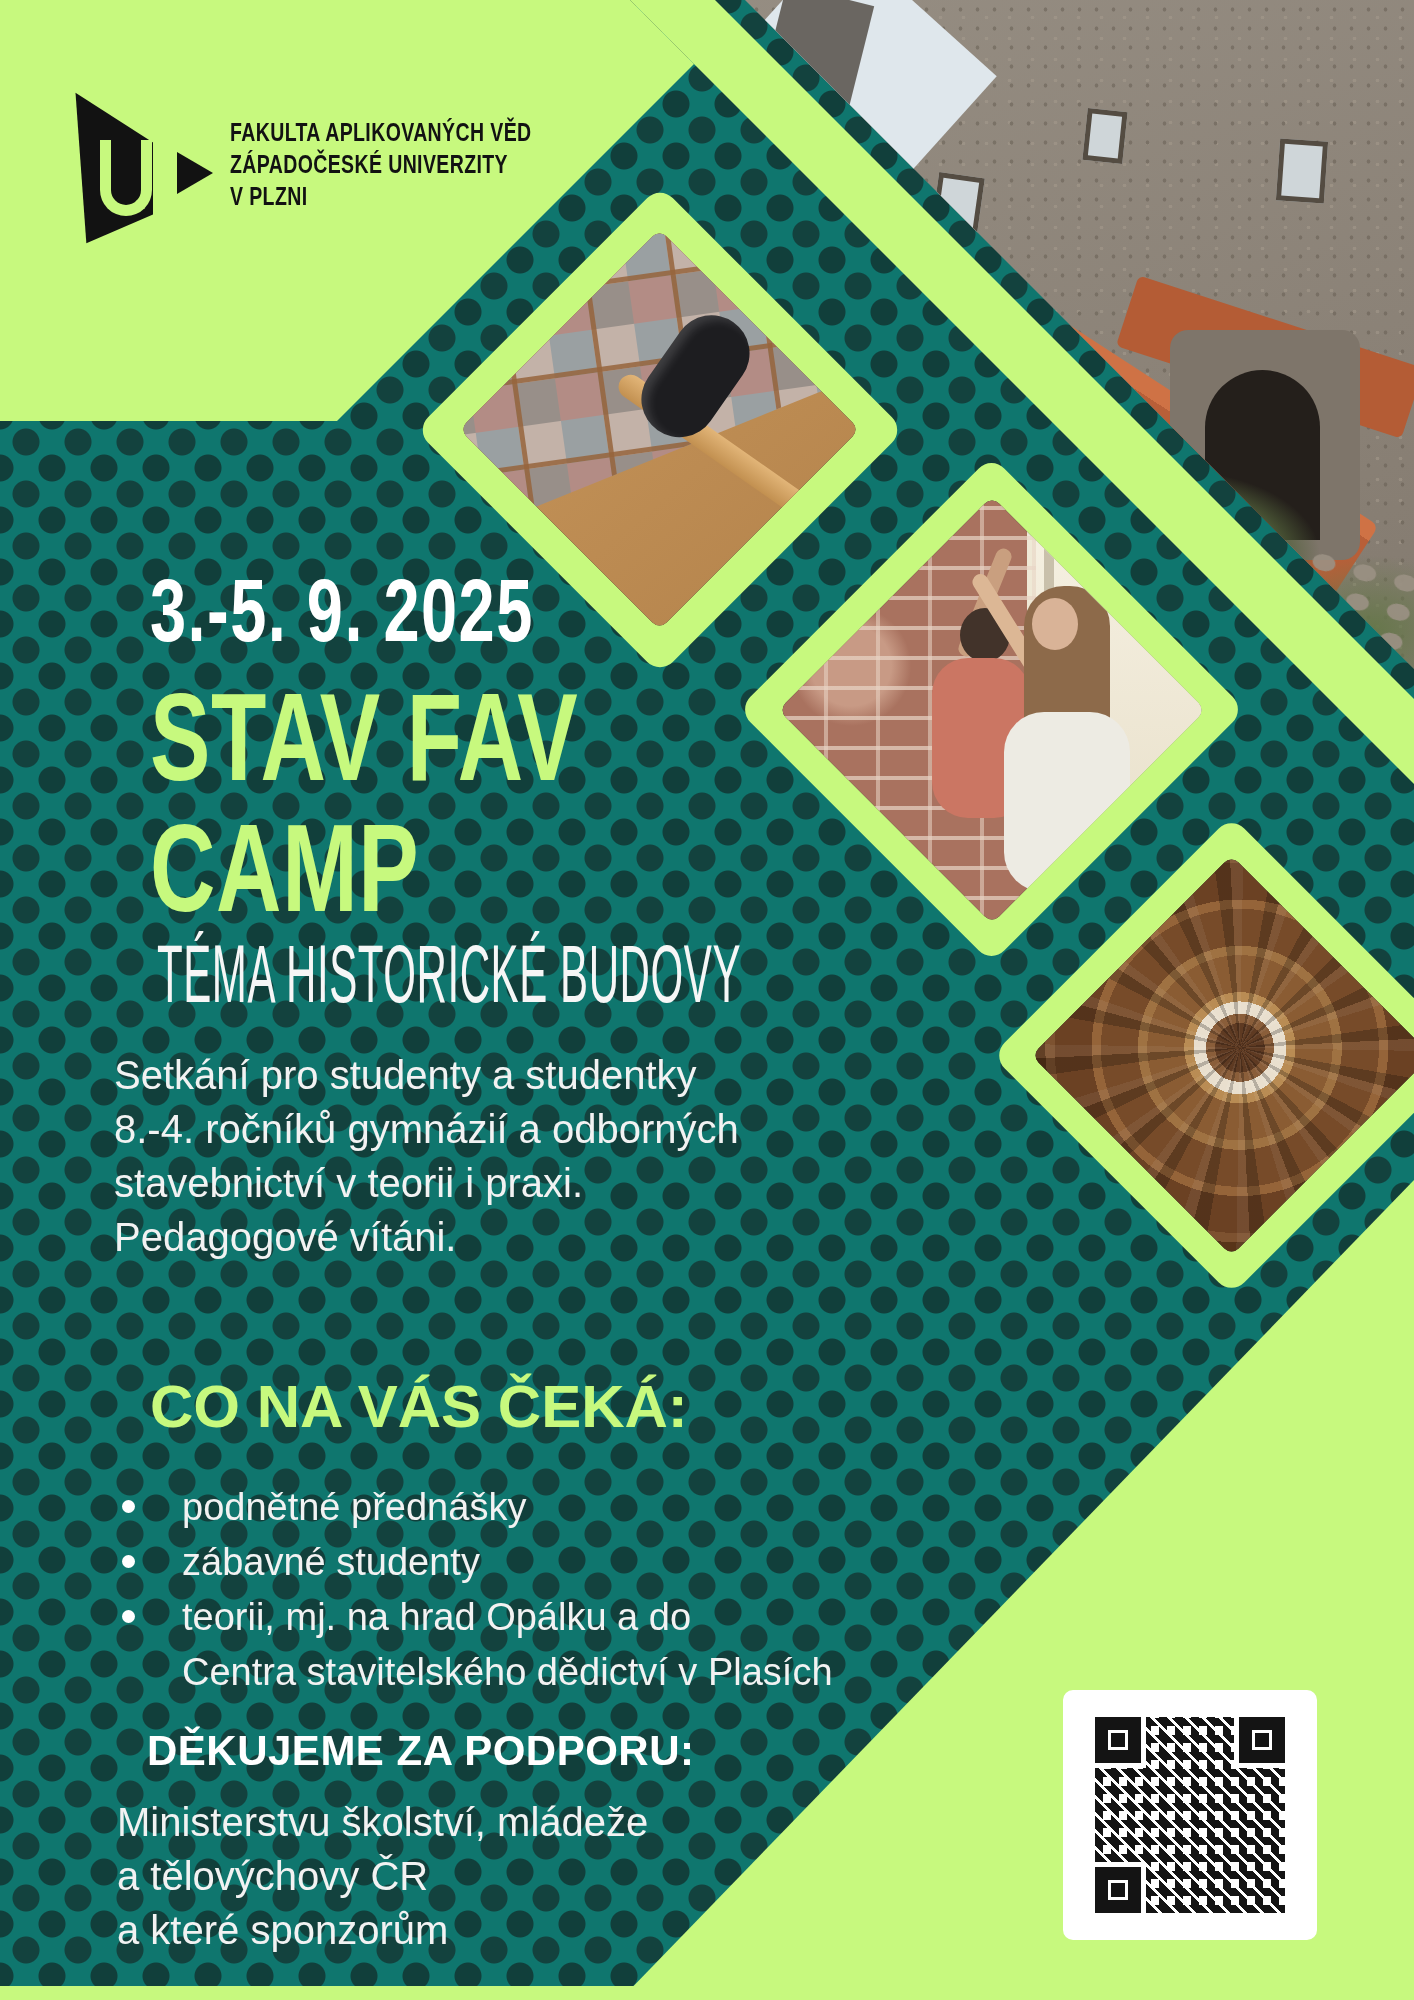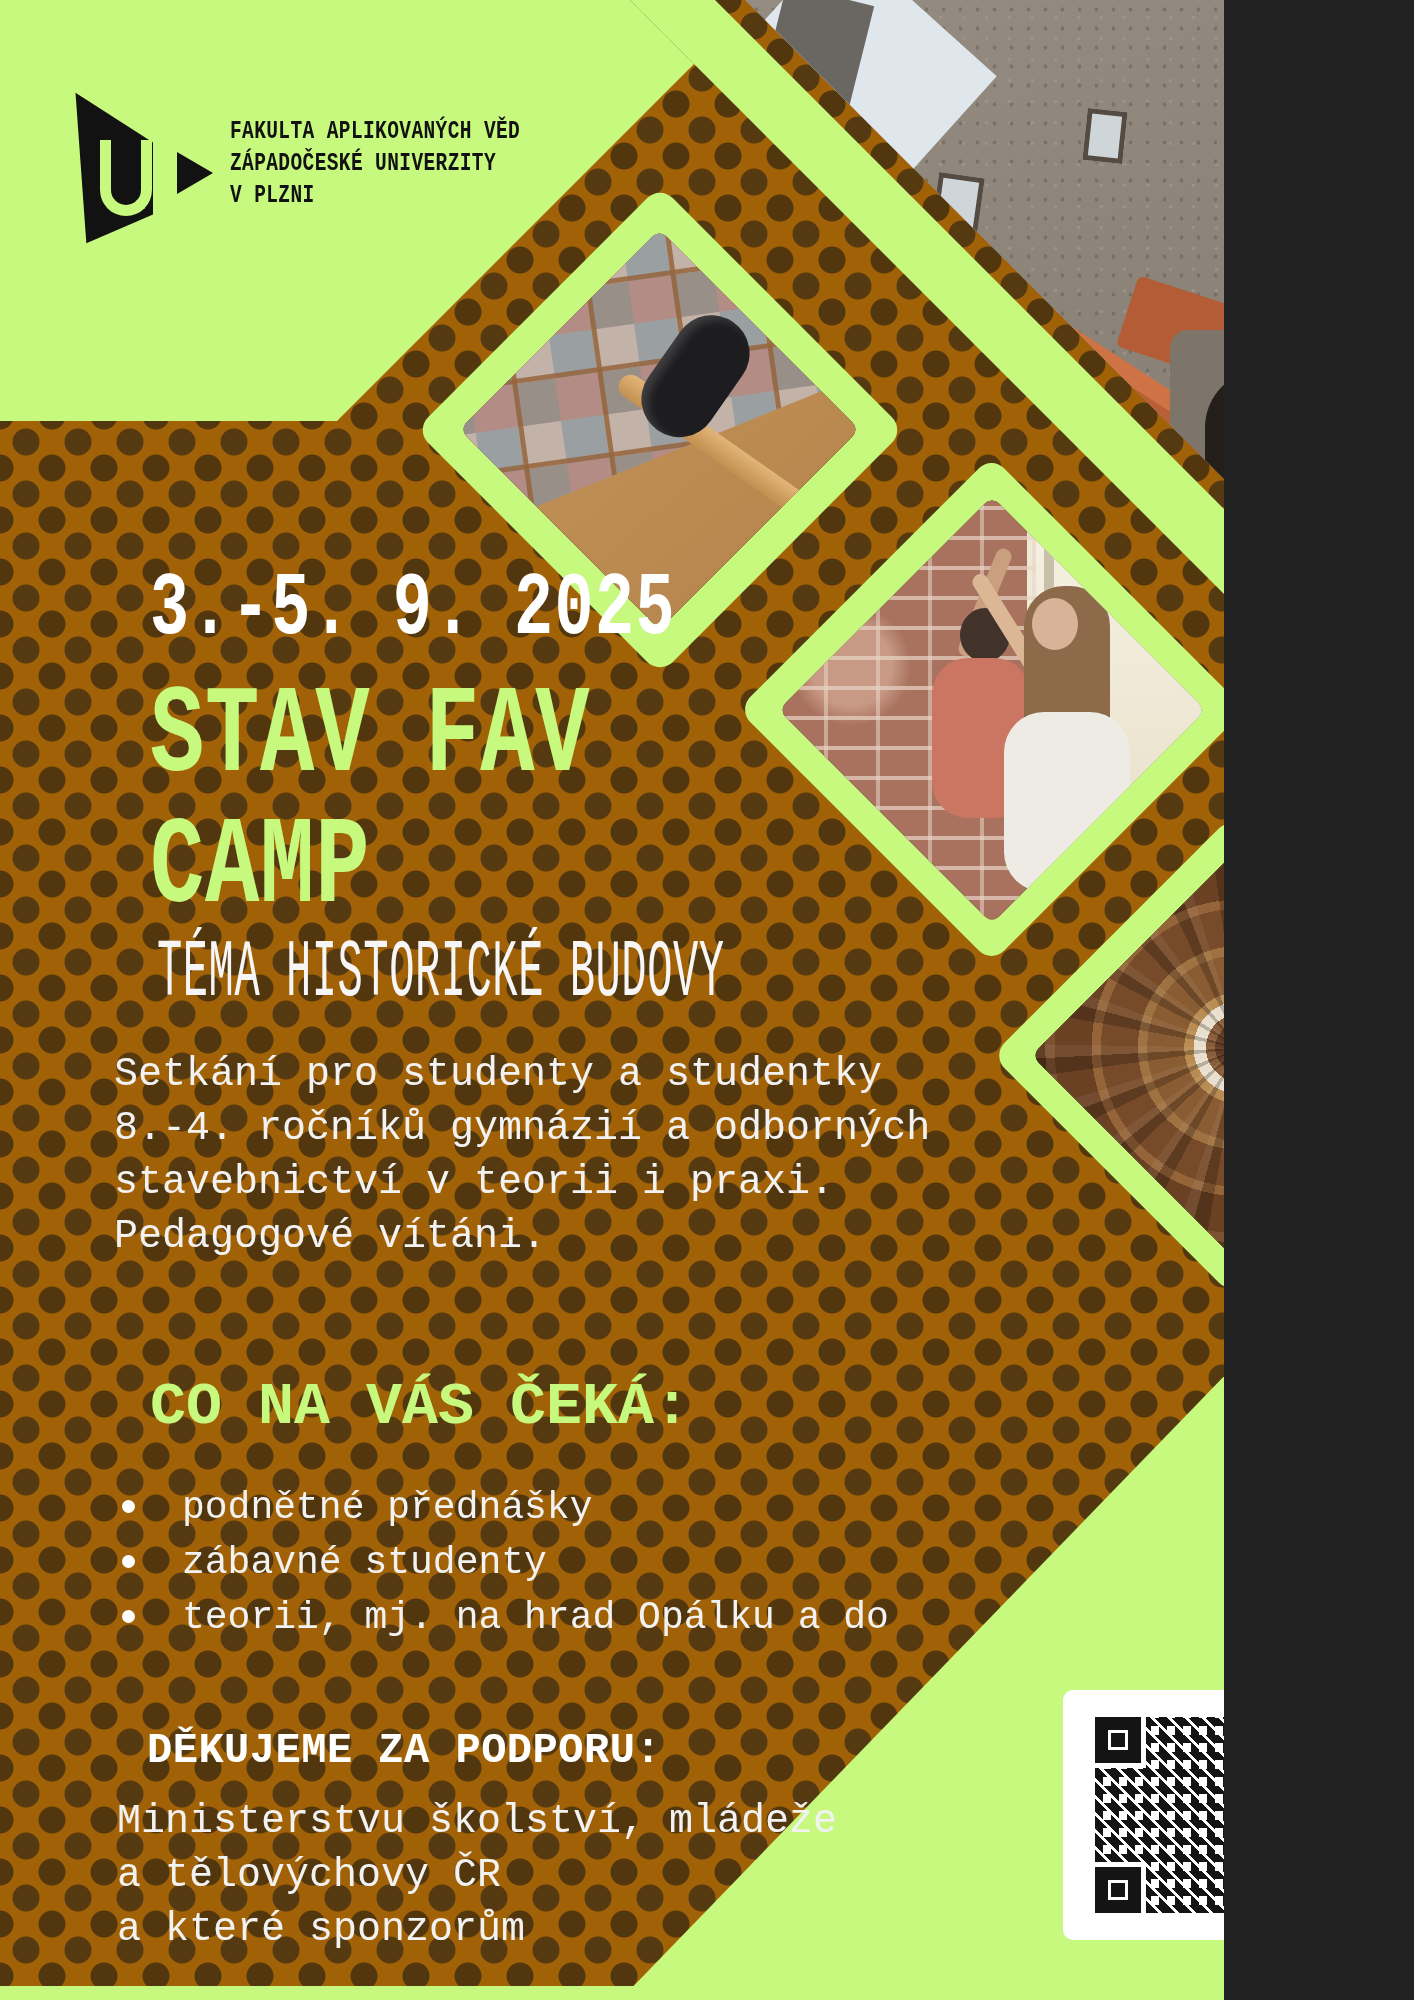--- a/index.html
+++ b/index.html
@@ -1,17 +1,17 @@
 <!DOCTYPE html>
 <html><head>
 <meta charset="utf-8">
 <style>
   html,body{margin:0;padding:0;background:#222;}
-  .poster{position:relative;width:1224px;height:2000px;overflow:hidden;
-    background:#a16207;font-family:Liberation Mono, monospace;}
+  .poster{position:relative;width:1414px;height:2000px;overflow:hidden;
+    background:#0f766e;font-family:Liberation Sans, sans-serif;}
   .abs{position:absolute;}
 
   
   .texture{inset:0;z-index:0;opacity:.55;
     background-image:
       radial-gradient(circle,#181818 0 13px,transparent 14px),
       radial-gradient(circle,#131313 0 13px,transparent 14px);
     background-size:52px 52px,52px 52px;
     background-position:0 0,26px 26px;}
 
@@ -232,20 +232,23 @@
       <span>podnětné přednášky</span>
     </div>
     <div class="li">
       <span class="dot"></span>
       <span>zábavné studenty</span>
     </div>
     <div class="li">
       <span class="dot"></span>
       <span>teorii, mj. na hrad Opálku a do</span>
     </div>
+    <div class="li cont">
+      <span>Centra stavitelského dědictví v Plasích</span>
+    </div>
   </div>
 
   <div class="abs txt thanks-h">DĚKUJEME ZA PODPORU:</div>
   <div class="abs txt thanks">
     <div>Ministerstvu školství, mládeže</div>
     <div>a tělovýchovy ČR</div>
     <div>a které sponzorům</div>
   </div>
 
   <div class="abs qr-box">

